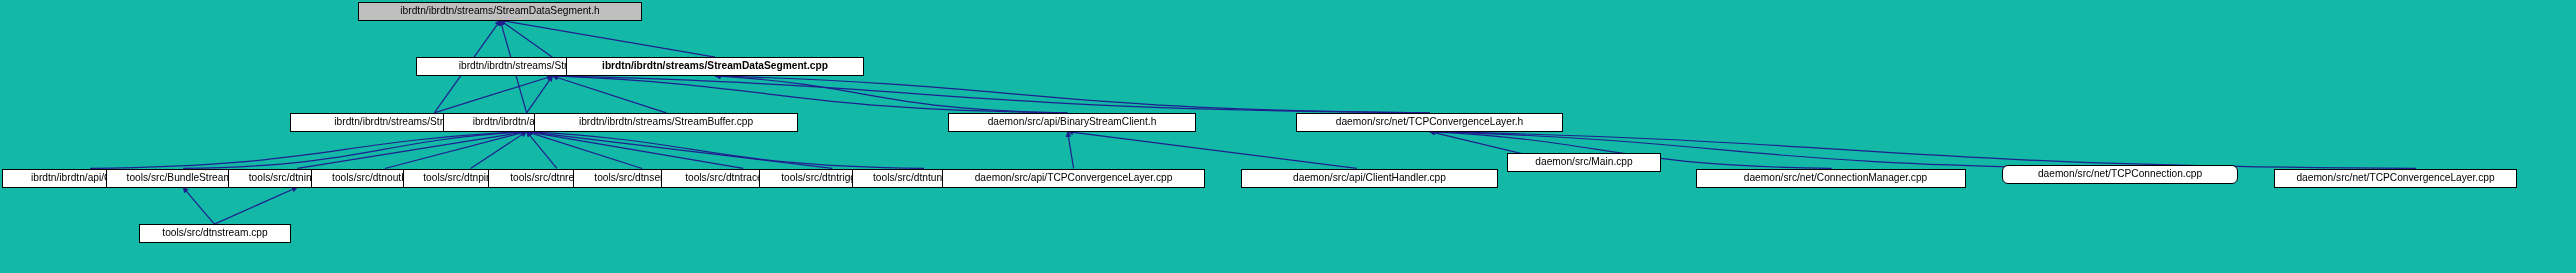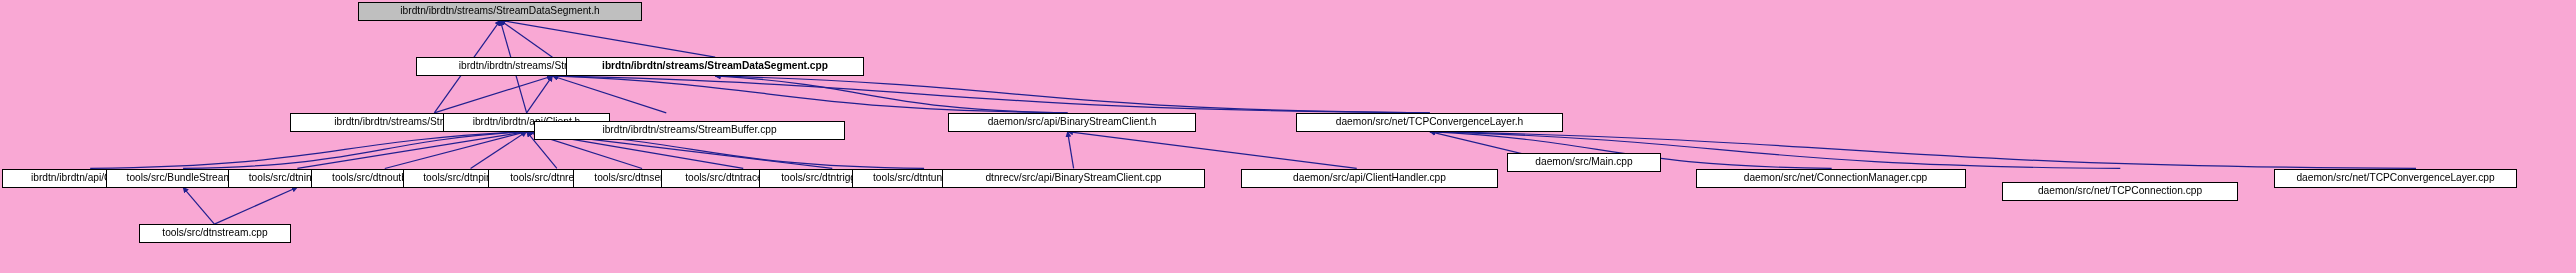--- a/index.html
+++ b/index.html
@@ -4,21 +4,21 @@
 <style>
   html, body {
     margin: 0;
     padding: 0;
     background: #ffffff;
   }
   #graph {
     position: relative;
     width: 2576px;
     height: 273px;
-    background: #f9a8d4;
+    background: #14b8a6;
     font-family: "Liberation Sans", sans-serif;
     overflow: hidden;
   }
   #edges {
     position: absolute;
     left: 0;
     top: 0;
     width: 2576px;
     height: 273px;
     pointer-events: none;
@@ -96,21 +96,21 @@
       </div>
       <div class="node" style="left: 566px; top: 57px; width: 298px; font-weight: bold;">
         <span class="node-label">ibrdtn/ibrdtn/streams/StreamDataSegment.cpp</span>
       </div>
       <div class="node" style="left: 290px; top: 113px; width: 288px;">
         <span class="node-label">ibrdtn/ibrdtn/streams/StreamConnection.cpp</span>
       </div>
       <div class="node" style="left: 443px; top: 113px; width: 167px;">
         <span class="node-label">ibrdtn/ibrdtn/api/Client.h</span>
       </div>
-      <div class="node" style="left: 534px; top: 113px; width: 311px; margin-top: 8px;">
+      <div class="node" style="left: 534px; top: 113px; width: 264px;">
         <span class="node-label">ibrdtn/ibrdtn/streams/StreamBuffer.cpp</span>
       </div>
       <div class="node" style="left: 948px; top: 113px; width: 248px;">
         <span class="node-label">daemon/src/api/BinaryStreamClient.h</span>
       </div>
       <div class="node" style="left: 1296px; top: 113px; width: 267px;">
         <span class="node-label">daemon/src/net/TCPConvergenceLayer.h</span>
       </div>
       <div class="node" style="left: 2.2px; top: 169px; width: 176px;">
         <span class="node-label">ibrdtn/ibrdtn/api/Client.cpp</span>
@@ -136,32 +136,32 @@
       <div class="node" style="left: 661px; top: 169px; width: 165px;">
         <span class="node-label">tools/src/dtntracepath.cpp</span>
       </div>
       <div class="node" style="left: 759px; top: 169px; width: 147px;">
         <span class="node-label">tools/src/dtntrigger.cpp</span>
       </div>
       <div class="node" style="left: 852px; top: 169px; width: 144px;">
         <span class="node-label">tools/src/dtntunnel.cpp</span>
       </div>
       <div class="node" style="left: 942px; top: 169px; width: 263px;">
-        <span class="node-label">dtnrecv/src/api/BinaryStreamClient.cpp</span>
+        <span class="node-label">daemon/src/api/TCPConvergenceLayer.cpp</span>
       </div>
       <div class="node" style="left: 1241px; top: 169px; width: 257px;">
         <span class="node-label">daemon/src/api/ClientHandler.cpp</span>
       </div>
       <div class="node" style="left: 1507px; top: 153px; width: 154px;">
         <span class="node-label">daemon/src/Main.cpp</span>
       </div>
       <div class="node" style="left: 1696px; top: 169px; width: 270px; padding-left: 9px;">
         <span class="node-label">daemon/src/net/ConnectionManager.cpp</span>
       </div>
-      <div class="node" style="left: 2002px; top: 182px; width: 236px;">
+      <div class="node" style="left: 2002px; top: 165px; width: 236px; border-radius: 6px;">
         <span class="node-label">daemon/src/net/TCPConnection.cpp</span>
       </div>
       <div class="node" style="left: 2274px; top: 169px; width: 243px;">
         <span class="node-label">daemon/src/net/TCPConvergenceLayer.cpp</span>
       </div>
       <div class="node" style="left: 139px; top: 224px; width: 152px;">
         <span class="node-label">tools/src/dtnstream.cpp</span>
       </div>
     </div>
 </div>

